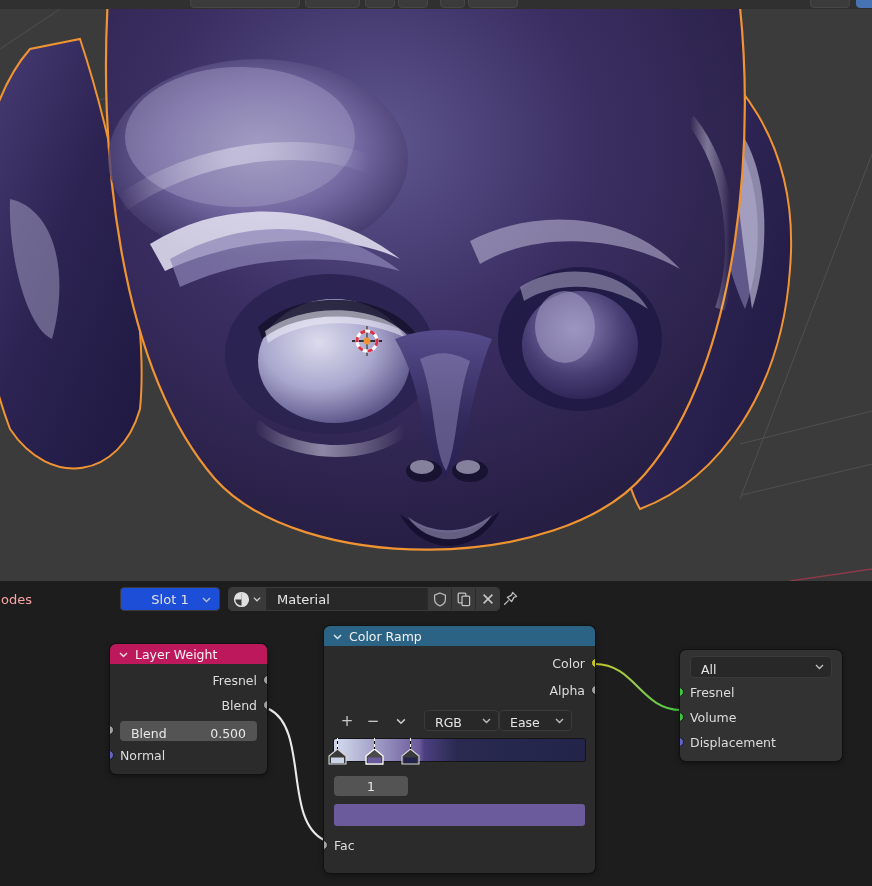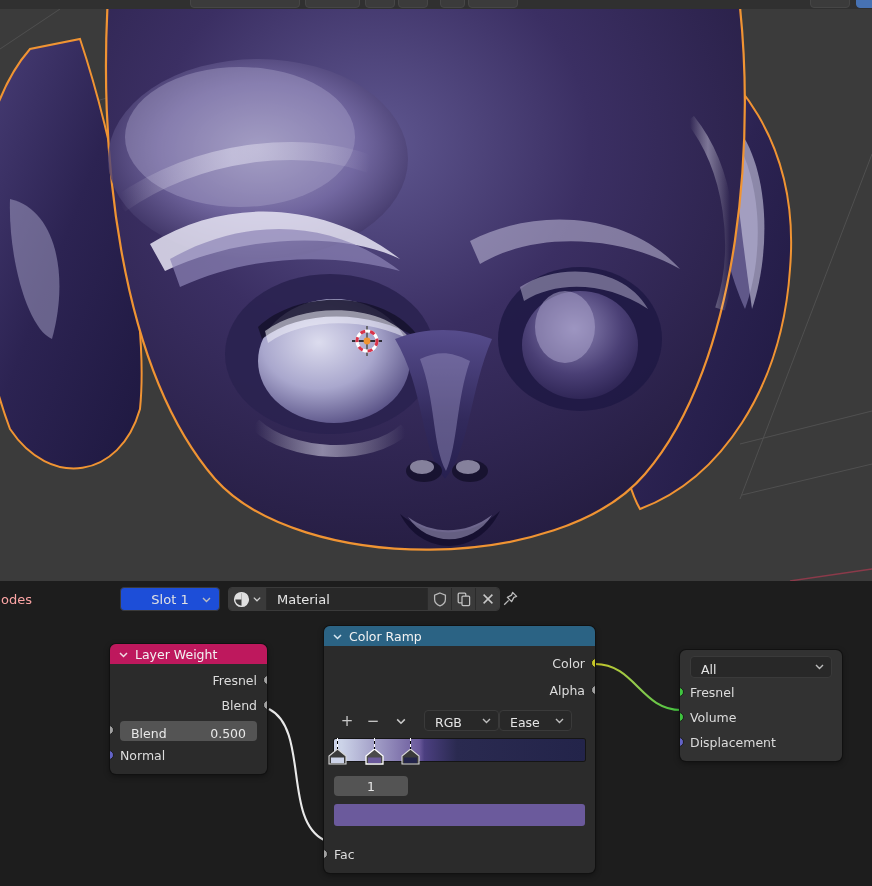--- a/index.html
+++ b/index.html
@@ -455,21 +455,21 @@
         <div style="display:flex; gap:9px; padding:15px 10px 0 10px;">
           <div class="field center" style="width:74px;">
             <span>1</span>
           </div>
         </div>
 
         <div style="padding:8px 10px 0 10px;">
           <div class="swatchbar" style="background:#6b5a9c;"></div>
         </div>
 
-        <div class="row left" style="height:30px; margin-top:13px;">
+        <div class="row left" style="height:30px; margin-top:4px;">
           <span class="sock in s-gray" style="top:10px;"></span>
           <span class="lbl">Fac</span>
         </div>
       </div>
     </div>
 
     <div class="node" style="left:680px; top:33px; width:162px; background:#323232;">
       <div class="node-body">
 
         <div style="padding:2px 10px 2px 10px;">

